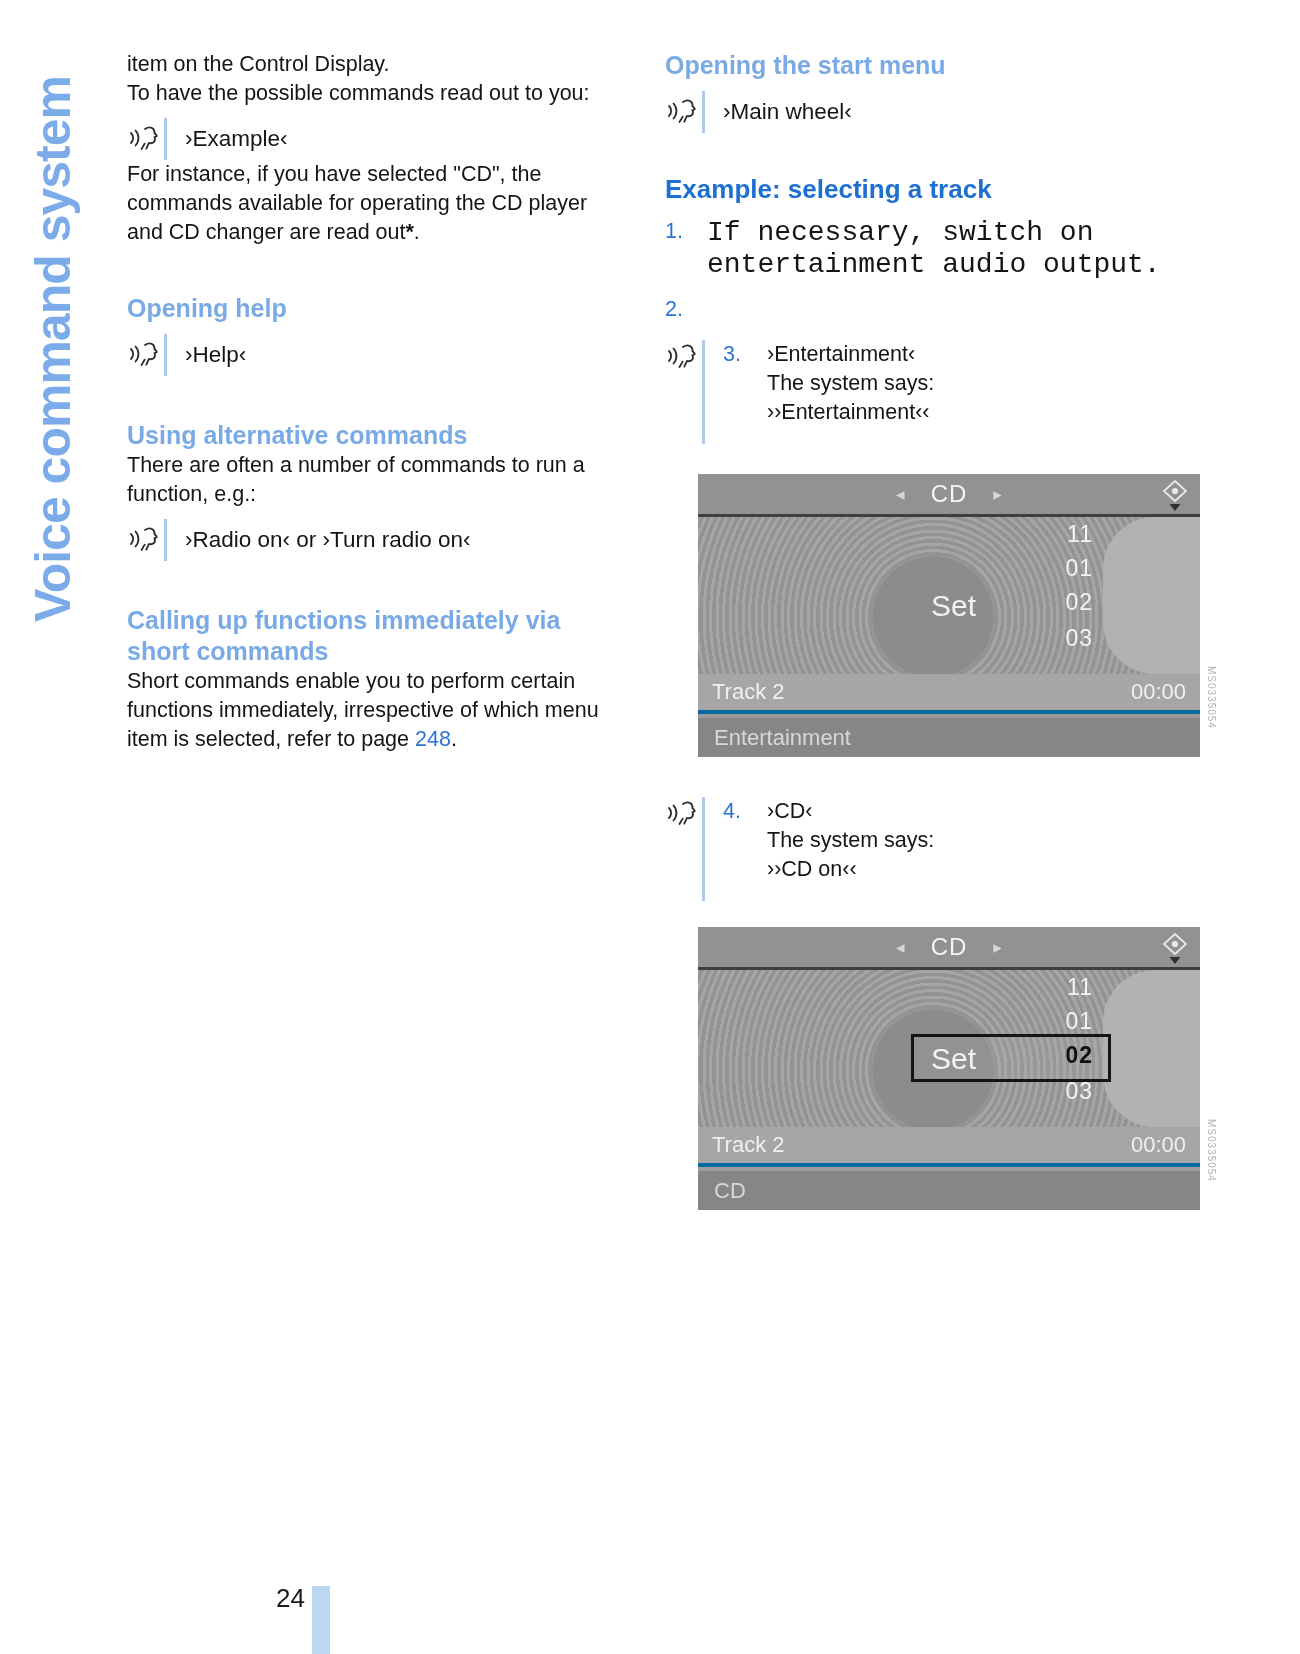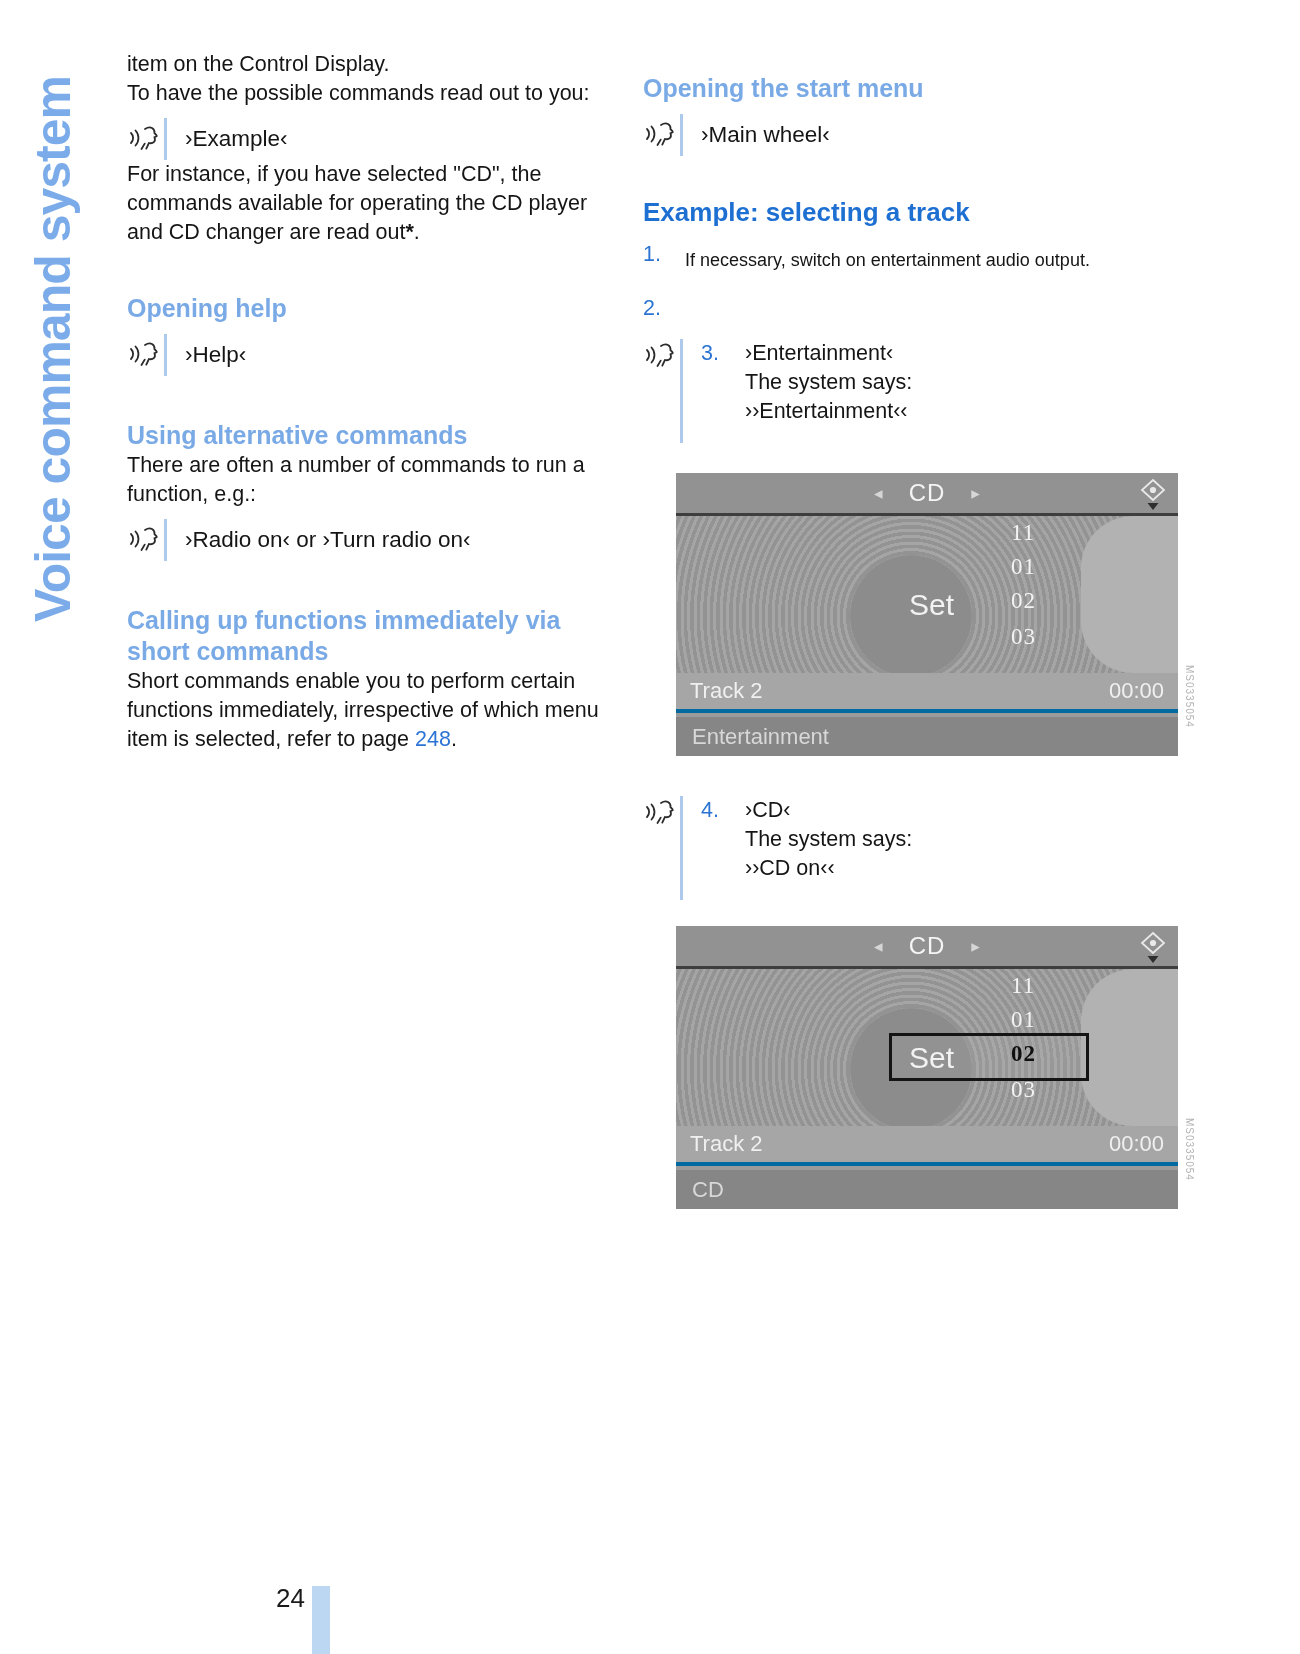--- a/index.html
+++ b/index.html
@@ -10,37 +10,37 @@
   }
   
   .vtitle{
     position:absolute;left:24px;top:622px;
     transform:rotate(-90deg);transform-origin:0 0;
     width:570px;font-size:50px;font-weight:bold;color:#7bace9;
     letter-spacing:-1px;white-space:nowrap;
   }
   
   .col-left{position:absolute;left:127px;top:50px;width:484px;}
-  .col-right{position:absolute;left:643px;top:50px;width:506px;margin-top:23px;}
+  .col-right{position:absolute;left:665px;top:50px;width:506px;}
   p.body{margin:0;font-size:21.5px;line-height:29px;}
   .h-sub{margin:0;font-size:25px;line-height:31px;font-weight:bold;color:#79aae6;}
   .h-main{margin:0;font-size:26px;line-height:32px;font-weight:bold;color:#1e6fd2;}
   a.pageref{color:#2b74d4;text-decoration:none;cursor:pointer;}
   b.star{font-weight:bold;}
   
   .cmd{display:flex;align-items:center;margin-top:10px;}
   .vicon{width:32px;height:34px;flex:0 0 32px;display:inline-block;}
   .vrule{width:3px;background:#adc9ec;margin-left:5px;}
   .vrule.short{height:42px;}
   .vrule.tall{height:104px;}
   .cmd-text{font-size:22.5px;margin-left:18px;}
   
   .step{display:flex;margin-top:14px;}
   .stepnum{flex:0 0 42px;font-size:21.5px;line-height:29px;color:#2b74d4;}
-  .steptext{font-size:18px;line-height:40px;}
+  .steptext{font-size:28px;line-height:32px;font-family:Liberation Mono, monospace;}
   .wheel-btn{
     display:inline-block;width:46px;height:28px;vertical-align:-7px;margin:0 7px;
     border-radius:5px 7px 9px 4px;
     background:linear-gradient(150deg,#9d9d9d 0%,#6a6a6a 40%,#3d3d3d 100%);
     text-align:center;line-height:26px;
   }
   .stepblock{display:flex;margin-top:16px;}
   .stepblock .sb-inner{margin-left:18px;}
   .sb-row{display:flex;}
   .sb-row .stepnum{flex:0 0 44px;}
@@ -63,22 +63,22 @@
     position:absolute;top:43px;left:0;right:0;height:157px;overflow:hidden;
     background:
       radial-gradient(circle 62px at 235px 100px, #8c8c8c 0 97%, rgba(140,140,140,0) 100%),
       repeating-radial-gradient(circle at 235px 100px, #a5a5a5 0 3px, #939393 3px 6.5px);
     background-color:#9c9c9c;
   }
   .d-band{
     position:absolute;top:0;right:0;width:97px;height:100%;
     background:#b2b2b2;border-radius:52px 0 0 52px;
   }
-  .d-num{position:absolute;right:107px;width:60px;text-align:left;
-    color:#f3f3f3;font-size:23px;letter-spacing:1px;font-family:Liberation Serif, serif;}
+  .d-num{position:absolute;right:107px;width:60px;text-align:right;
+    color:#f3f3f3;font-size:23px;letter-spacing:1px;}
   .d-num.n1{top:4px;}
   .d-num.n2{top:38px;}
   .d-num.n3{top:72px;}
   .d-num.n4{top:108px;}
   .d-set{position:absolute;left:233px;top:72px;color:#f2f2f2;font-size:30px;}
   .d-selbox{
     position:absolute;left:213px;top:64px;width:194px;height:42px;
     border:3px solid #141414;background:rgba(180,180,180,0.18);
   }
   .disp.sel .d-num.n3{color:#101010;font-weight:bold;}

